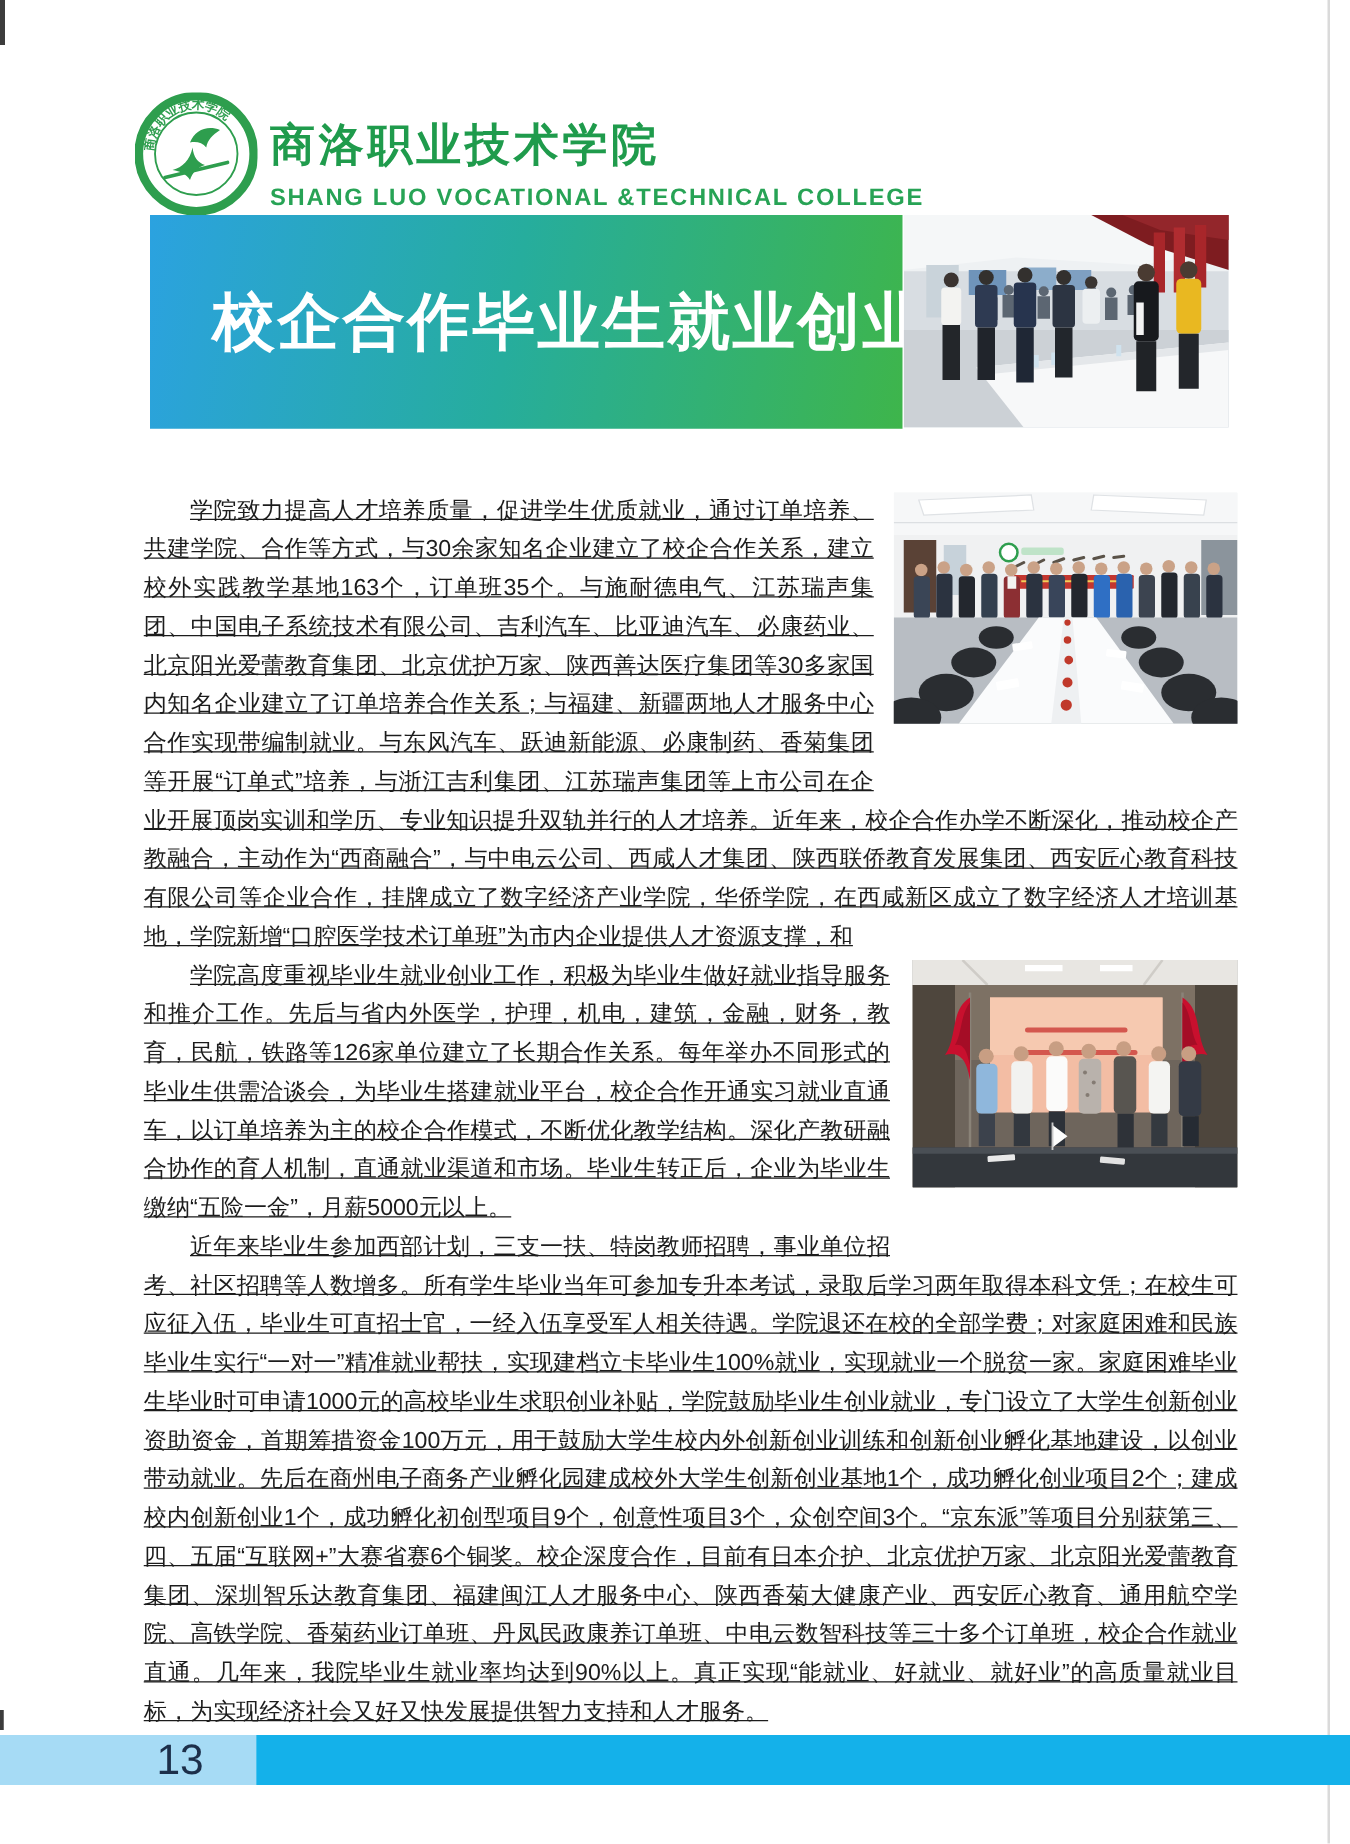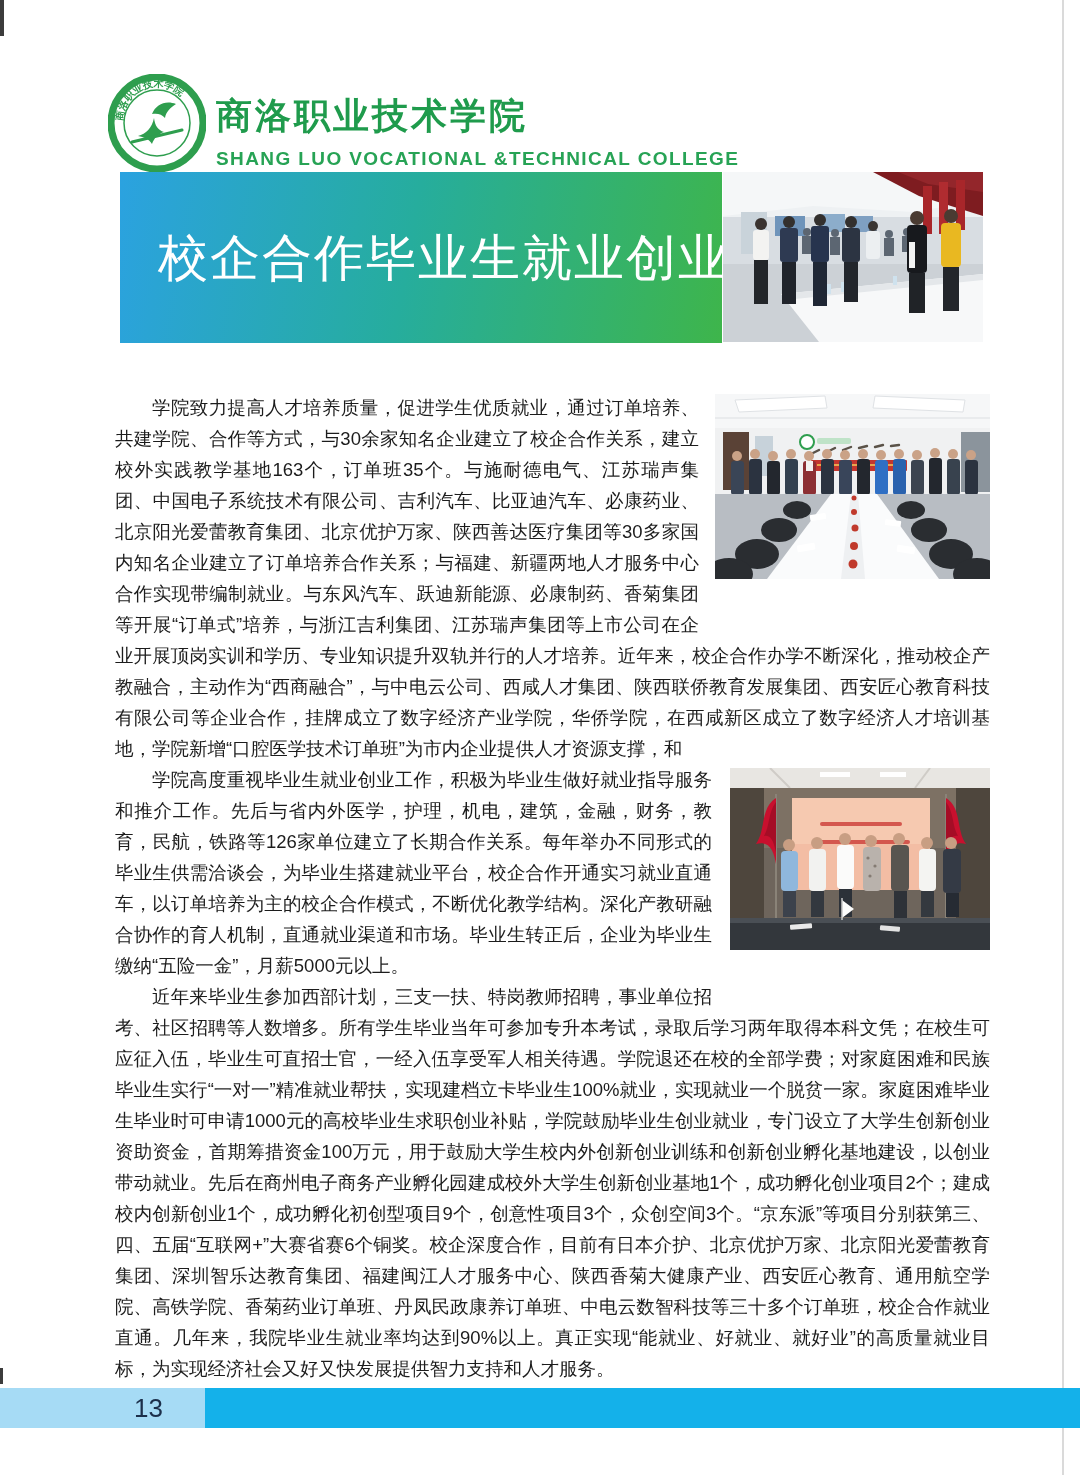--- a/index.html
+++ b/index.html
@@ -22,43 +22,43 @@
   .college-en{
     margin-top:7px;font-size:19px;font-weight:700;color:#27a355;letter-spacing:1.4px;
   }
 
   
   .banner{
     position:absolute;left:120px;top:172px;width:602px;height:171px;
     background:linear-gradient(100deg,#2ba2e0 0%,#26ad9d 48%,#3eb54b 100%);
   }
   .banner-title{
-    position:absolute;left:38px;top:50%;transform:translateY(-50%);
-    color:#ffffff;font-size:50px;font-weight:400;letter-spacing:2px;white-space:nowrap;
+    position:absolute;left:50px;top:50%;transform:translateY(-50%);
+    color:#ffffff;font-size:50px;font-weight:700;letter-spacing:2px;white-space:nowrap;
   }
   .banner-photo{position:absolute;left:723px;top:172px;width:260px;height:170px;}
   .banner-photo svg{display:block;}
 
   
   .article{
     position:absolute;left:115px;top:392px;width:875px;
     font-size:18.5px;line-height:31px;color:#1c1c1c;text-align:justify;
   }
   .article p{margin:0;}
-  .indent{text-indent:2em;}
+  .indent{text-indent:2em;text-decoration:underline;}
   .float-photo{float:right;clear:right;}
   .photo-1{width:275px;height:185px;margin:2px 0 38px 16px;}
   .photo-2{width:260px;height:182px;margin:4px 0 46px 18px;}
   .float-photo svg{display:block;}
 
   
   .footer-left{
     position:absolute;left:0;top:1388px;width:205px;height:40px;background:#a6dbf5;
     display:flex;align-items:center;justify-content:flex-end;padding-right:42px;box-sizing:border-box;
-    font-size:26px;color:#1c2f4a;
+    font-size:34px;color:#1c2f4a;
   }
   .footer-right{position:absolute;left:205px;top:1388px;width:875px;height:40px;background:#14b1ea;}
 </style>
 </head>
 <body>
 
 <div class="page">
 
   <div class="edge-line"></div>
   <div class="artifact-top"></div>

